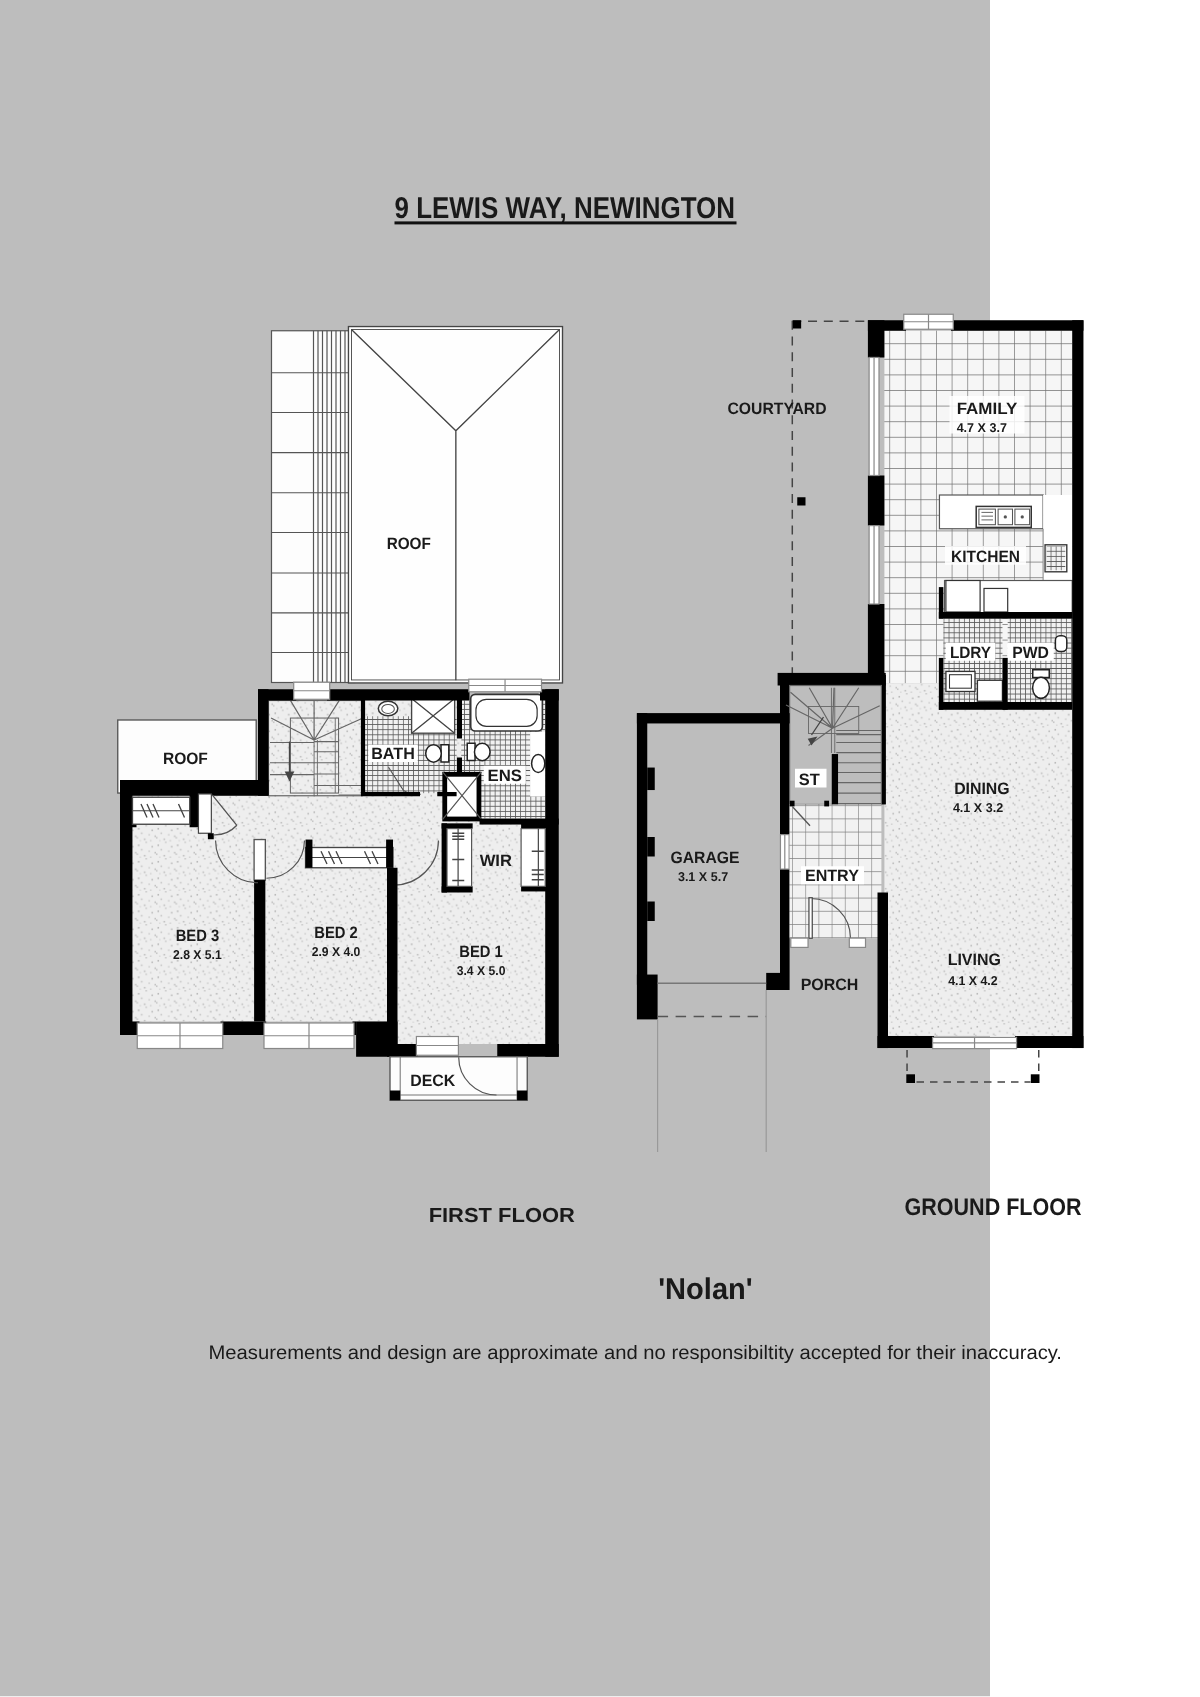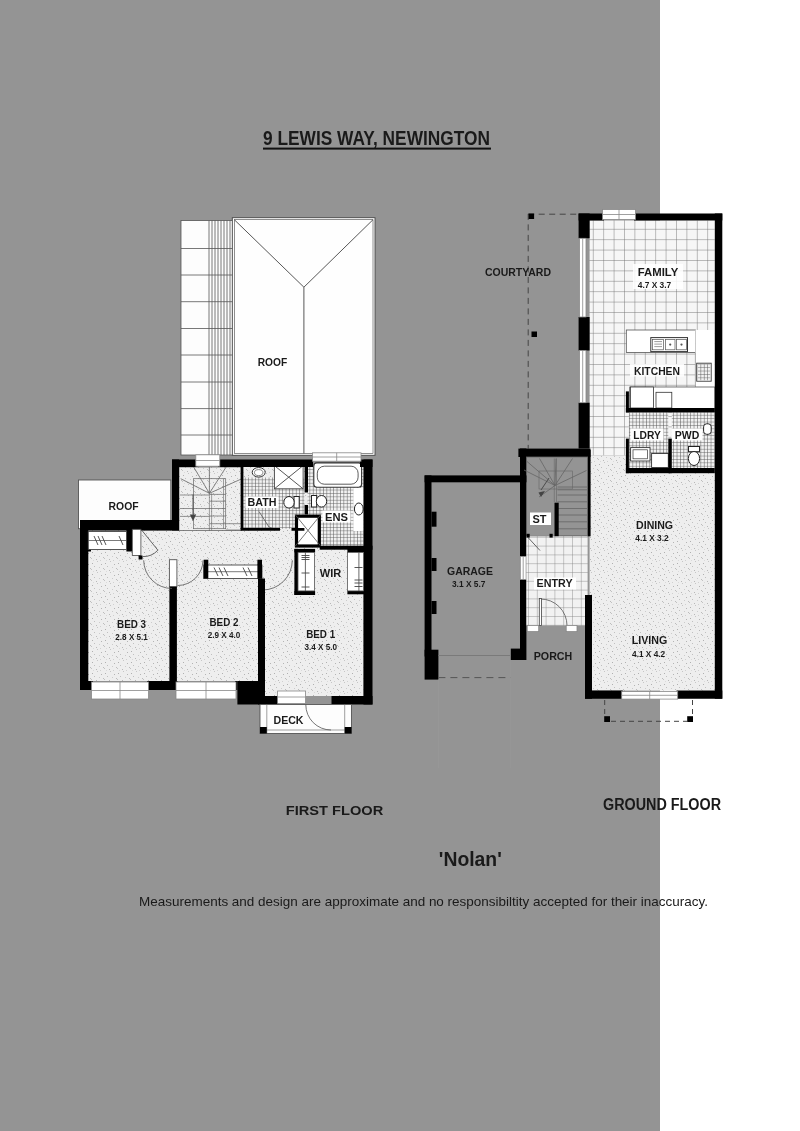--- a/index.html
+++ b/index.html
@@ -1,16 +1,16 @@
 <!DOCTYPE html>
 <html><head>
 <meta charset="utf-8">
 <style>
 html,body{margin:0;padding:0;background:#fff;}
-#page{position:relative;width:660px;height:1131px;background:#14b8a6;font-family:"Liberation Sans",sans-serif;filter:grayscale(1);}
+#page{position:relative;width:660px;height:1131px;background:#c4b5fd;font-family:"Liberation Sans",sans-serif;filter:grayscale(1);}
 svg{position:absolute;left:0;top:0;}
 text{font-family:"Liberation Sans",sans-serif;fill:#1a1a1a;}
 .rm{font-weight:bold;font-size:11px;text-anchor:middle;}
 .dim{font-weight:bold;font-size:8.5px;text-anchor:middle;}
 </style>
 </head>
 <body>
 <div id="page">
 <svg width="800" height="1131" viewBox="0 0 800 1131">
 <defs>

